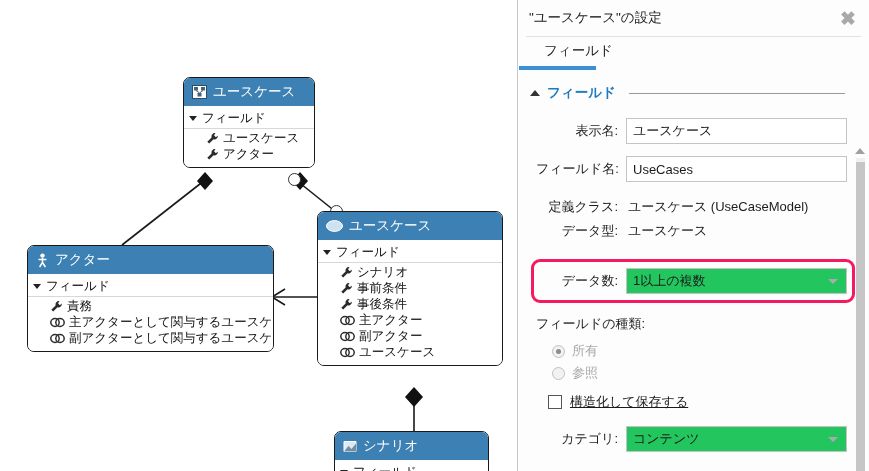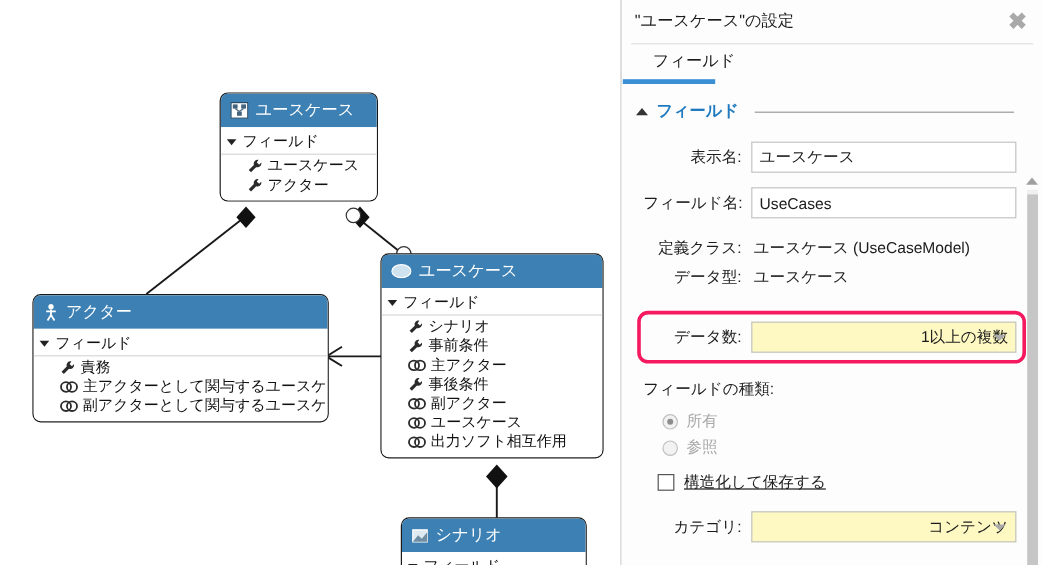--- a/index.html
+++ b/index.html
@@ -148,26 +148,25 @@
   }
   .fstatic {
     flex: 1;
     font-size: 13px; color: #1b1b1b;
     white-space: nowrap;
     padding-left: 2px;
   }
   .fselect {
     flex: 1; height: 26px;
     border: 1px solid #c4c4c4;
-    background: #fef9c3;
+    background: #22c55e;
     display: flex; align-items: center;
     padding: 0 6px;
     font-size: 13px; color: #1b1b1b;
     position: relative;
-    justify-content: flex-end;
   }
   .caret {
     position: absolute; right: 8px; top: 50%;
     margin-top: -2px;
     width: 0; height: 0;
     border-left: 5px solid transparent;
     border-right: 5px solid transparent;
     border-top: 5px solid #aaaaaa;
   }
   .plabel {
@@ -360,61 +359,52 @@
         <div class="field-row">
           <span class="ico">
             <svg width="13" height="13" viewBox="0 0 13 13">
                 <path d="M9.5 1.2a3.3 3.3 0 0 0-3.9 4.2L1.3 9.7l1.9 1.9 4.3-4.3a3.3 3.3 0 0 0 4.2-3.9L9.9 5.2 8 3.3z" fill="#2b2b2b"></path>
               </svg>
           </span>
           <span>事前条件</span>
         </div>
         <div class="field-row">
           <span class="ico">
+            <svg width="13" height="13" viewBox="0 0 13 13">
+                <path d="M9.5 1.2a3.3 3.3 0 0 0-3.9 4.2L1.3 9.7l1.9 1.9 4.3-4.3a3.3 3.3 0 0 0 4.2-3.9L9.9 5.2 8 3.3z" fill="#2b2b2b"></path>
+              </svg>
+          </span>
+          <span>事後条件</span>
+        </div>
+        <div class="field-row">
+          <span class="ico">
             <svg width="15" height="11" viewBox="0 0 15 11">
                 <ellipse cx="5" cy="5.5" rx="4.2" ry="4" fill="none" stroke="#2b2b2b" stroke-width="1.5"></ellipse>
                 <ellipse cx="10" cy="5.5" rx="4.2" ry="4" fill="none" stroke="#2b2b2b" stroke-width="1.5"></ellipse>
               </svg>
           </span>
           <span>主アクター</span>
         </div>
         <div class="field-row">
           <span class="ico">
-            <svg width="13" height="13" viewBox="0 0 13 13">
-                <path d="M9.5 1.2a3.3 3.3 0 0 0-3.9 4.2L1.3 9.7l1.9 1.9 4.3-4.3a3.3 3.3 0 0 0 4.2-3.9L9.9 5.2 8 3.3z" fill="#2b2b2b"></path>
-              </svg>
-          </span>
-          <span>事後条件</span>
-        </div>
-        <div class="field-row">
-          <span class="ico">
             <svg width="15" height="11" viewBox="0 0 15 11">
                 <ellipse cx="5" cy="5.5" rx="4.2" ry="4" fill="none" stroke="#2b2b2b" stroke-width="1.5"></ellipse>
                 <ellipse cx="10" cy="5.5" rx="4.2" ry="4" fill="none" stroke="#2b2b2b" stroke-width="1.5"></ellipse>
               </svg>
           </span>
           <span>副アクター</span>
         </div>
         <div class="field-row">
           <span class="ico">
             <svg width="15" height="11" viewBox="0 0 15 11">
                 <ellipse cx="5" cy="5.5" rx="4.2" ry="4" fill="none" stroke="#2b2b2b" stroke-width="1.5"></ellipse>
                 <ellipse cx="10" cy="5.5" rx="4.2" ry="4" fill="none" stroke="#2b2b2b" stroke-width="1.5"></ellipse>
               </svg>
           </span>
           <span>ユースケース</span>
-        </div>
-        <div class="field-row">
-          <span class="ico">
-            <svg width="15" height="11" viewBox="0 0 15 11">
-                <ellipse cx="5" cy="5.5" rx="4.2" ry="4" fill="none" stroke="#2b2b2b" stroke-width="1.5"></ellipse>
-                <ellipse cx="10" cy="5.5" rx="4.2" ry="4" fill="none" stroke="#2b2b2b" stroke-width="1.5"></ellipse>
-              </svg>
-          </span>
-          <span>出力ソフト相互作用</span>
         </div>
       </div>
     </div>
 
     <div class="node" style="left:334px; top:431px; width:155px;">
       <div class="node-head">
         <span class="ico">
           <svg width="14" height="13" viewBox="0 0 14 13">
               <path d="M1 11.5 L1 1.5 L13 1.5 L13 11.5 Z" fill="#dfe9f0" stroke="#ffffff" stroke-width="1"></path>
               <path d="M1 11.5 L5.5 6 L8.5 9 L13 3.5 L13 11.5 Z" fill="#6f8ea3"></path>

